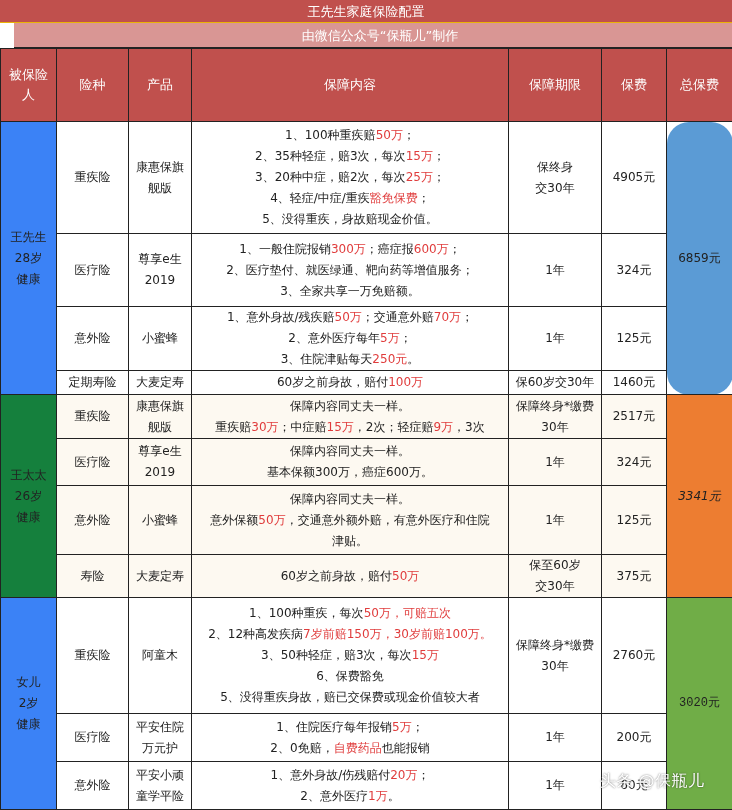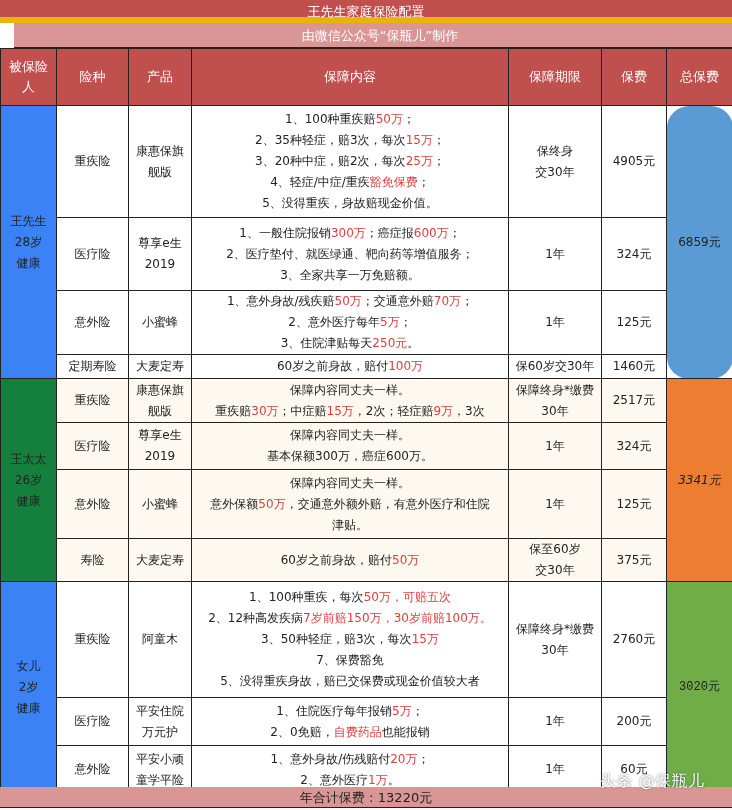--- a/index.html
+++ b/index.html
@@ -1,21 +1,21 @@
 <!DOCTYPE html>
 <html><head>
 <meta charset="utf-8">
 <style>
   html, body { margin: 0; padding: 0; background: #ffffff; }
   body { width: 732px; height: 810px; position: relative; overflow: hidden;
          font-family: "DejaVu Sans", "Liberation Sans", sans-serif; }
   .sheet { position: absolute; left: 0; top: 0; width: 732px; height: 810px; }
   .title-bar { position: absolute; left: 0; top: 0; width: 732px; height: 23px;
                background: #c0504d; color: #fff; font-size: 13px; line-height: 23px;
-               text-align: center; border-bottom: 6px solid #eab308; box-sizing: border-box; }
+               text-align: center; border-bottom: 1px solid #eab308; box-sizing: border-box; }
   .sub-bar { position: absolute; left: 14px; top: 23px; width: 732px; height: 25px;
              background: #d99694; color: #fff; font-size: 13px; line-height: 25px;
              text-align: center; border-bottom: 1px solid #222; box-sizing: border-box; }
   table.grid { position: absolute; left: 0; top: 48px; width: 732px;
                border-collapse: collapse; table-layout: fixed; }
   table.grid td, table.grid th { border: 1px solid #222; padding: 0; box-sizing: border-box;
                font-weight: normal; font-size: 12px; color: #222; text-align: center;
                vertical-align: middle; line-height: 21px; }
   table.grid th { background: #c0504d; color: #fff; font-size: 13px; line-height: 20px; }
   td.person { background: #3b82f6; color: #fff; font-size: 13px; line-height: 22px; }
@@ -47,21 +47,21 @@
         <col style="width:72px">
         <col style="width:63px">
       <col style="width:317px">
         <col style="width:93px">
         <col style="width:65px">
         <col style="width:66px">
     </colgroup>
     <thead>
       <tr style="height:43px">
         <th>
-            <span class="line" style="white-space:normal;padding:8px 4px">被保险人</span>
+            <span class="line" style="white-space:normal;padding:16px 4px">被保险人</span>
           </th>
         <th>险种</th>
         <th>产品</th>
         <th>保障内容</th>
         <th>保障期限</th>
         <th>保费</th>
         <th>总保费</th>
       </tr>
     </thead>
     <tbody id="tbody">
@@ -207,21 +207,21 @@
             <span class="line">健康</span>
           </td>
           <td>重疾险</td>
           <td>
             <span class="line">阿童木</span>
           </td>
           <td class="content">
             <span class="line"><span>1、100种重疾，每次</span><span class="red">50万，可赔五次</span></span>
             <span class="line"><span>2、12种高发疾病</span><span class="red">7岁前赔150万，30岁前赔100万。</span></span>
             <span class="line"><span>3、50种轻症，赔3次，每次</span><span class="red">15万</span></span>
-            <span class="line"><span>7、保费豁免</span></span>
+            <span class="line"><span>6、保费豁免</span></span>
             <span class="line"><span>5、没得重疾身故，赔已交保费或现金价值较大者</span></span>
           </td>
           <td>
             <span class="line">保障终身*缴费</span>
             <span class="line">30年</span>
           </td>
           <td>2760元</td>
           <td class="total total-green" rowspan="3">3020元</td>
         </tr>
         <tr class="daughter" style="height: 48px;">
@@ -250,15 +250,14 @@
             <span class="line"><span>2、意外医疗</span><span class="red">1万</span><span>。</span></span>
           </td>
           <td>
             <span class="line">1年</span>
           </td>
           <td>60元</td>
         </tr>
       </tbody>
   </table>
 
-  <div class="footer-bar">年合计保费：13220元</div>
   <div class="watermark">头条 @保瓶儿</div>
 </div>
 
 </body></html>

